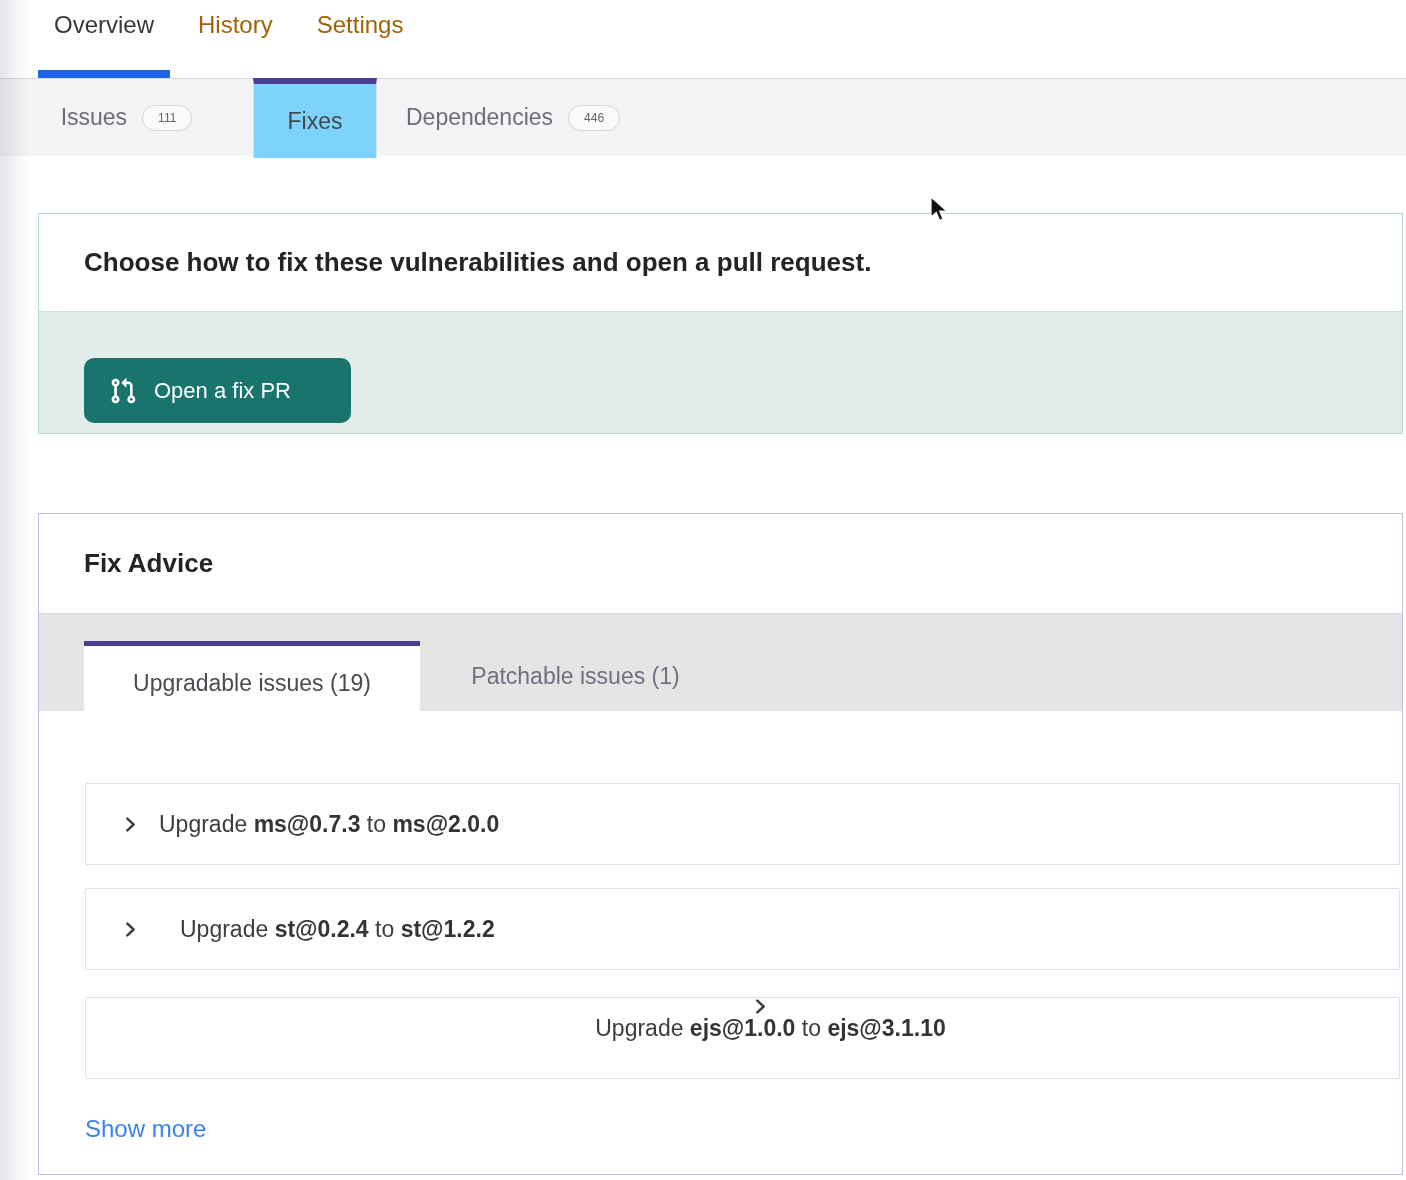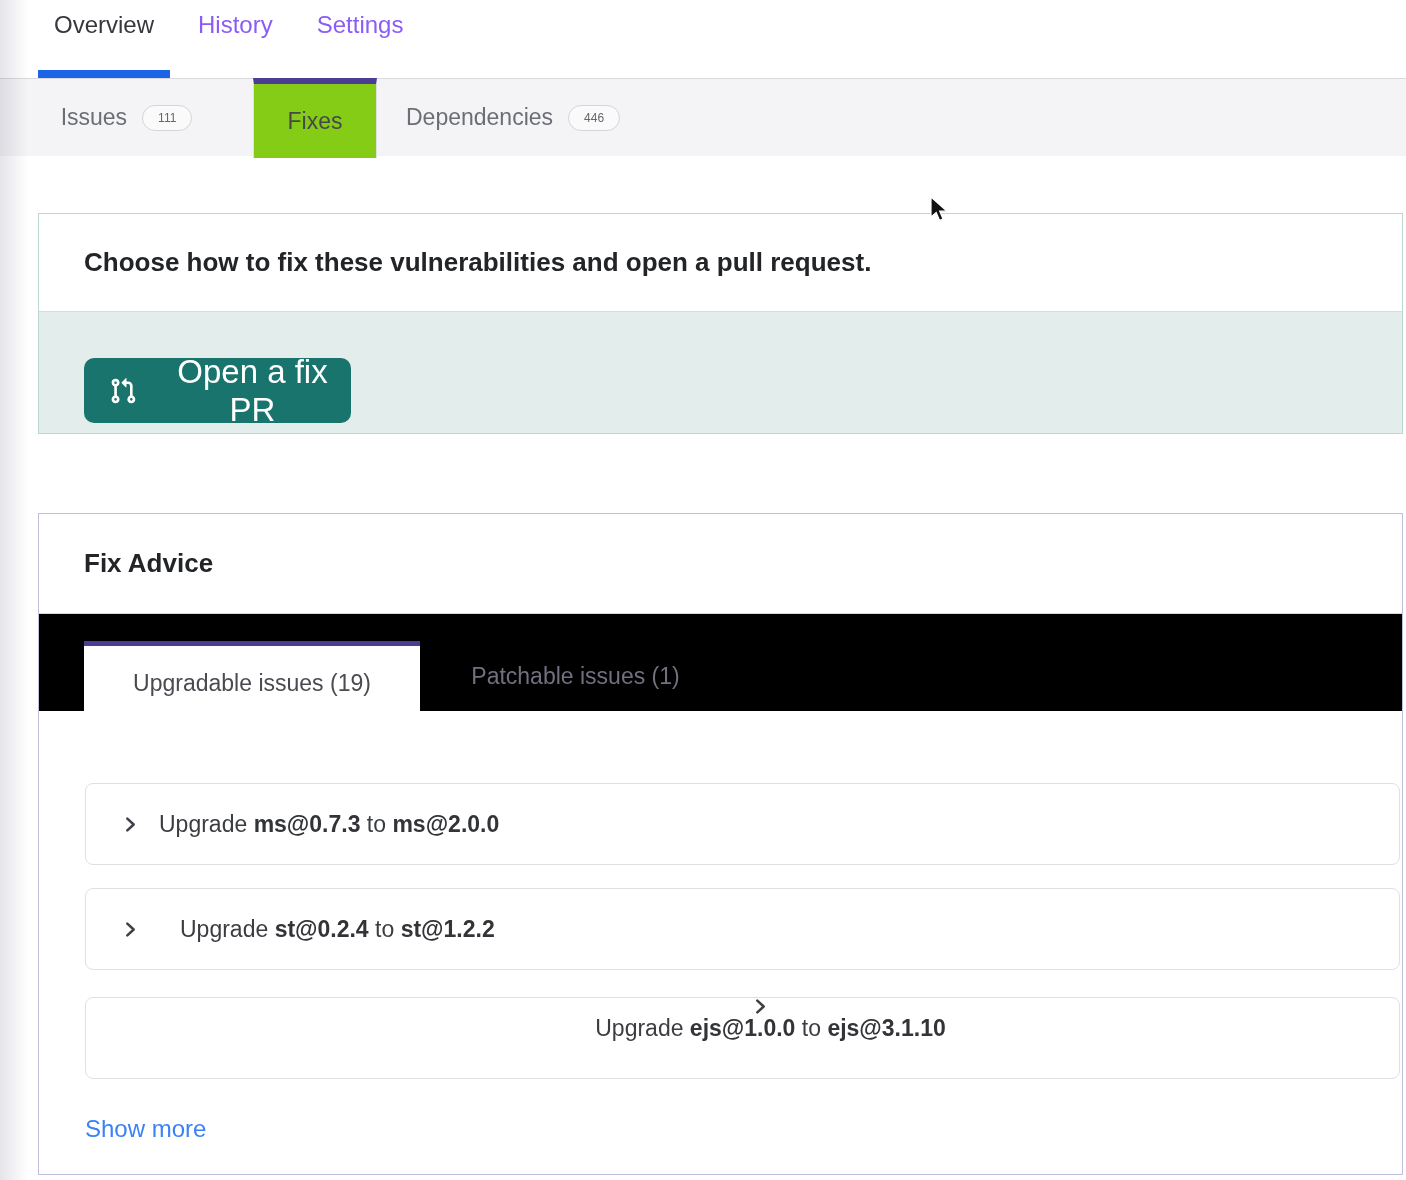--- a/index.html
+++ b/index.html
@@ -20,21 +20,21 @@
   }
 
   
   .page-tabs {
     position: absolute; left: 0; top: 0; right: 7px; height: 78px;
     background: #ffffff;
   }
   .page-tabs-inner {
     display: flex; gap: 44px; padding-left: 54px; padding-top: 11px;
   }
-  .page-tab { font-size: 24px; color: #8b5cf6; cursor: pointer; }
+  .page-tab { font-size: 24px; color: #a16207; cursor: pointer; }
   .page-tab.active { color: #36383d; }
   .page-tab-underline {
     position: absolute; left: 38px; top: 70px; width: 132px; height: 8px;
     background: #1c64e7;
   }
 
   
   .project-tabbar {
     position: absolute; left: 0; top: 78px; right: 0; height: 78px;
     background: #f4f4f6; border-top: 1px solid #d9d9de;
@@ -50,21 +50,21 @@
     padding-left: 29px; cursor: pointer;
   }
   .ptab-label { font-size: 23px; color: #6b6e74; }
   .count-badge {
     font-size: 12px; color: #64666c; background: #fafafb;
     border: 1px solid #d5d5da; border-radius: 18px; padding: 6px 15px;
     line-height: 1;
   }
   .ptab-fixes {
     position: absolute; left: 253px; top: -1px; width: 124px; height: 80px;
-    background: #84cc16;
+    background: #7dd3fc;
     border-top: 6px solid #4c3d94;
     border-left: 1px solid #e0e0e4; border-right: 1px solid #e0e0e4;
     display: flex; align-items: center; justify-content: center;
     cursor: pointer; z-index: 2;
   }
   .ptab-fixes .ptab-label { color: #46484e; }
 
   
   .fix-banner {
     position: absolute; left: 38px; right: 3px; top: 213px; height: 221px;
@@ -75,53 +75,53 @@
   }
   .fix-banner-heading { font-size: 26px; font-weight: 700; color: #222427; }
   .fix-banner-actions {
     position: absolute; left: 0; right: 0; top: 97px; bottom: 0;
     background: #e3eeec; border-top: 1px solid #cfe2de;
   }
   .fix-pr-button {
     position: absolute; left: 45px; top: 46px; width: 267px; height: 65px;
     background: #19746d; border: none; border-radius: 10px;
     display: flex; align-items: center; gap: 17px; padding-left: 25px;
-    color: #ffffff; font-size: 33px; font-family: "Liberation Sans", sans-serif;
+    color: #ffffff; font-size: 22px; font-family: "Liberation Sans", sans-serif;
     cursor: pointer;
   }
   .fix-pr-button svg { width: 28px; height: 28px; fill: #ffffff; }
 
   
   .fix-advice {
     position: absolute; left: 38px; right: 3px; top: 513px; height: 662px;
     background: #ffffff; border: 1px solid #c3bedb;
   }
   .fix-advice-header {
     height: 99px; display: flex; align-items: center; padding-left: 45px;
   }
   .fix-advice-title { font-size: 26px; font-weight: 700; color: #222427; }
   .advice-tabstrip {
     position: absolute; left: 0; right: 0; top: 99px; height: 98px;
-    background: #000000; border-top: 1px solid #d9d6e6;
+    background: #e5e5e5; border-top: 1px solid #d9d6e6;
   }
   .advice-tab-active {
     position: absolute; left: 45px; top: 27px; width: 336px; height: 80px;
     background: #ffffff; border-top: 5px solid #4c3d94;
     display: flex; align-items: center; justify-content: center;
     font-size: 23px; color: #494b51; cursor: pointer; z-index: 3;
   }
   .advice-tab-inactive {
     position: absolute; left: 381px; top: 27px; width: 311px; height: 71px;
     display: flex; align-items: center; justify-content: center;
     font-size: 23px; color: #726f80; cursor: pointer;
   }
 
   .upgrade-row {
     position: absolute; left: 46px; right: 2px; height: 82px;
-    background: #ffffff; border: 1px solid #dfe0e3; border-radius: 8px;
+    background: #ffffff; border: 1px solid #dfe0e3; border-radius: 2px;
     display: flex; align-items: center; padding-left: 36px;
     cursor: pointer;
   }
   .upgrade-row.r0 { top: 269px; }
   .upgrade-row.r1 { top: 374px; gap: 21px; }
   .upgrade-row.r2 { top: 483px; flex-direction: column; }
   .chevron { width: 17px; height: 17px; flex: 0 0 auto; }
   .chevron svg { width: 17px; height: 17px; stroke: #3f4146; fill: none;
                  stroke-width: 2.4; stroke-linecap: round; stroke-linejoin: round; }
   .upgrade-text { margin-left: 20px; font-size: 23px; color: #3b3d41; }

